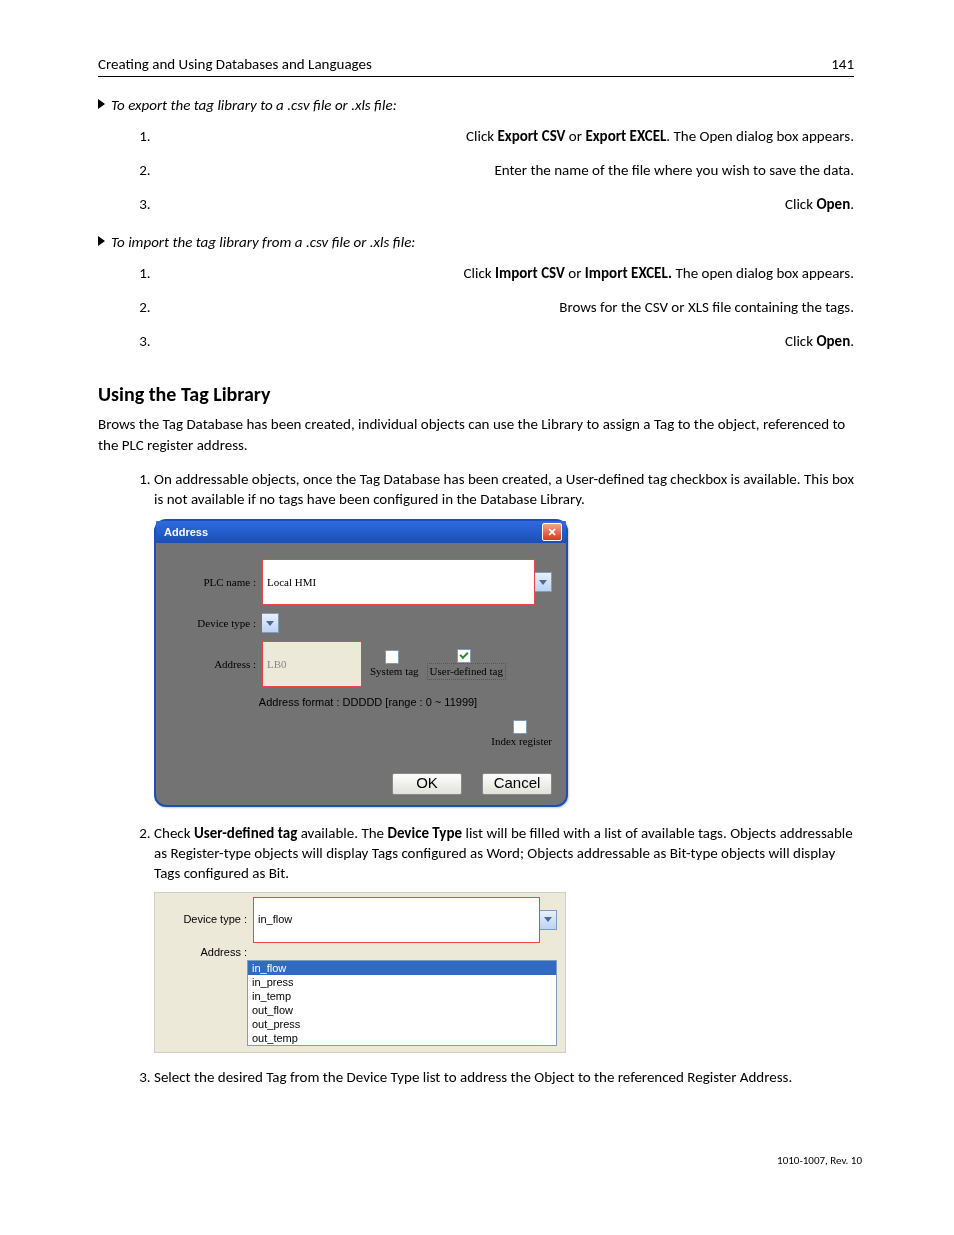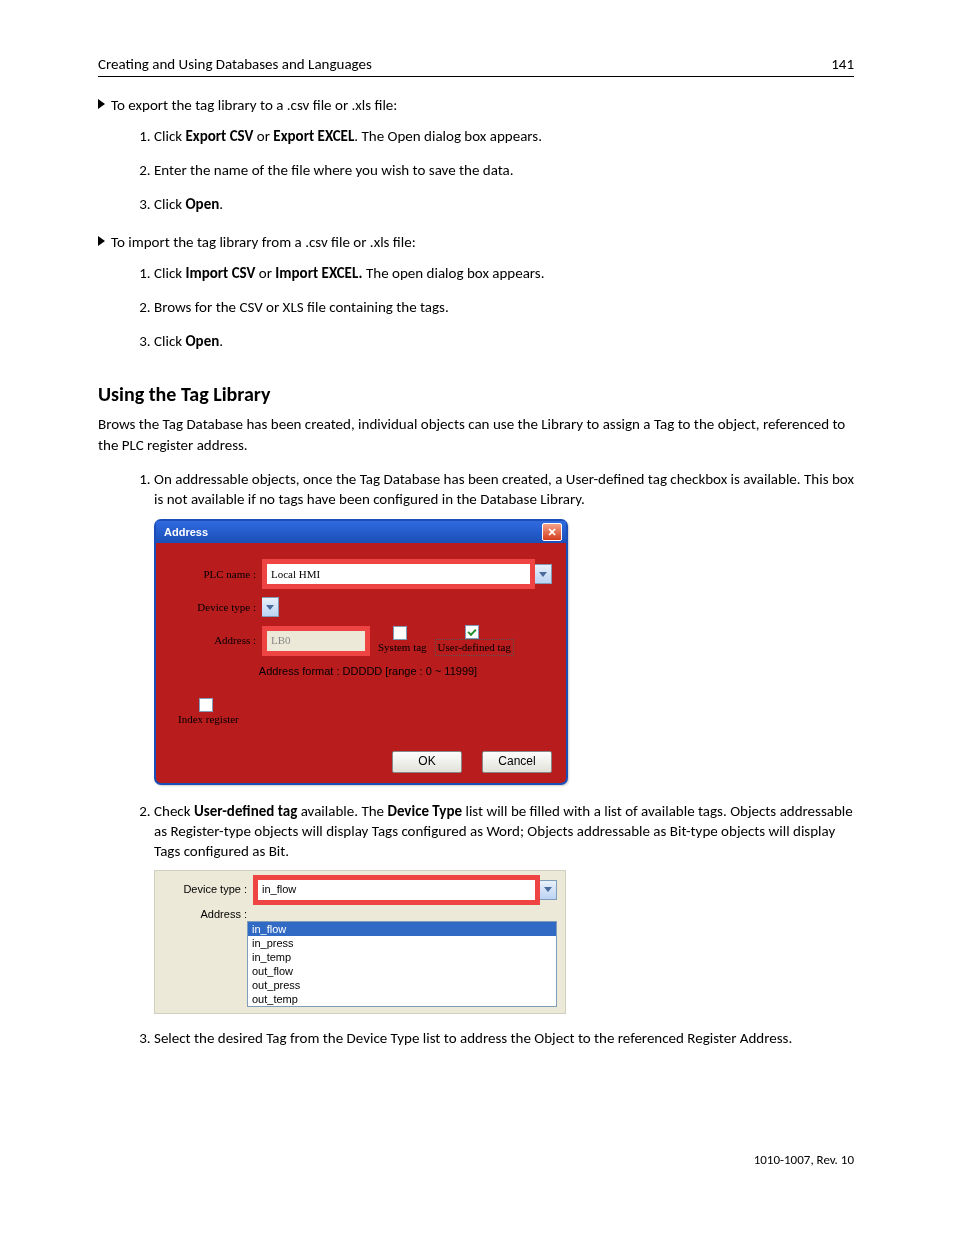--- a/index.html
+++ b/index.html
@@ -6,74 +6,74 @@
   .page{
     width:952px;height:1235px;
     box-sizing:border-box;
     padding:54px 98px 40px 98px;
     font-family:Calibri,"Segoe UI",Arial,sans-serif;
     font-size:15px;color:#000;line-height:1.35;
     position:relative;
   }
   .hdr{display:flex;justify-content:space-between;border-bottom:1px solid #000;padding-bottom:2px;}
   .hdr span{text-decoration:none;}
-  .sub-heading{margin:18px 0 10px 0;}
+  .sub-heading{font-style:italic;margin:18px 0 10px 0;}
   .tri{display:inline-block;width:0;height:0;border-top:5px solid transparent;border-bottom:5px solid transparent;border-left:7px solid #000;margin-right:6px;vertical-align:1px;}
-  ol.steps{margin:0 0 14px 56px;padding:0;}
+  ol.steps{margin:0 0 14px 56px;padding:0;text-align:right;}
   ol.steps li{margin:0 0 14px 0;}
   .b{font-weight:700;}
   h2.sec{font-size:20px;font-weight:700;margin:30px 0 6px 0;}
   p.body{margin:0 0 14px 0;}
   ol.steps2{margin:0 0 0 56px;padding:0;}
   ol.steps2 > li{margin:0 0 14px 0;}
 
   
   .dlg{
-    width:410px;border:2px solid #1b4fb7;border-radius:7px;
-    margin:10px 0 16px 0;background:#b91c1c;
+    width:410px;border:2px solid #1b4fb7;border-radius:12px;
+    margin:10px 0 16px 0;background:#737373;
     font-family:Tahoma,Arial,sans-serif;font-size:11px;color:#000;
     box-shadow:1px 1px 2px rgba(0,0,0,.2);
   }
   .dlg-title{
     height:22px;line-height:22px;padding:0 4px 0 8px;color:#fff;font-weight:700;
     background:linear-gradient(#2f6ae0,#1b4fb7);
     display:flex;justify-content:space-between;align-items:center;
     border-top-left-radius:1px;border-top-right-radius:1px;
   }
   .dlg-close{
     width:18px;height:16px;background:linear-gradient(#f5a48b,#d43b1b);
     border:1px solid #fff;border-radius:2px;display:flex;align-items:center;justify-content:center;
     color:#fff;font-weight:700;font-size:11px;line-height:1;
   }
   .dlg-body{padding:16px 14px 8px 14px;}
   .frow{display:flex;align-items:center;margin-bottom:8px;font-family:Liberation Serif, serif;}
   .flab{width:86px;text-align:right;padding-right:6px;color:#000;}
-  .inp{flex:1;height:18px;border:5px solid #ef4444;background:#fff;padding:1px 4px;display:flex;align-items:center;}
+  .inp{flex:1;height:18px;border:1px solid #ef4444;background:#fff;padding:13px 4px;display:flex;align-items:center;}
   .dd-btn{width:16px;height:18px;border:1px solid #7f9db9;border-left:none;background:linear-gradient(#e8f0fb,#bcd3f3);display:flex;align-items:center;justify-content:center;}
   .dd-btn::after{content:"";border-left:4px solid transparent;border-right:4px solid transparent;border-top:5px solid #4a6a9c;}
   .inp.disabled{background:#ece9d8;color:#888;}
   .cbwrap{display:flex;align-items:center;margin-left:8px;flex-direction:column;}
   .cb{width:12px;height:12px;border:1px solid #7f9db9;background:#fff;margin-right:4px;display:flex;align-items:center;justify-content:center;}
   .cb.checked::after{content:"";width:6px;height:3px;border-left:2px solid #2a8a2a;border-bottom:2px solid #2a8a2a;transform:rotate(-45deg);margin-top:-2px;}
   .dotbox{border:1px dotted #555;padding:0 2px;}
   .fmt{margin:2px 0 8px 14px;color:#000;text-align:center;}
   .dlg-foot{padding:8px 14px 10px 14px;display:flex;justify-content:flex-end;gap:20px;border-top:0;}
-  .btn{width:68px;height:20px;border:1px solid #888;background:linear-gradient(#fdfdfd,#e2e2da);border-radius:2px;text-align:center;line-height:18px;font-size:12px;}
+  .btn{width:68px;height:20px;border:1px solid #888;background:linear-gradient(#fdfdfd,#e2e2da);border-radius:2px;text-align:center;line-height:18px;font-size:15px;}
 
   
   .list-dlg{
     width:410px;margin:8px 0 14px 0;background:#ece9d8;
     font-family:Tahoma,Arial,sans-serif;font-size:11px;border:1px solid #d0d0c0;
   }
   .list-row{display:flex;align-items:center;padding:4px 8px 0 8px;}
   .list-body{margin:0 8px 6px 92px;border:1px solid #7f9db9;background:#fff;}
   .opt{padding:0 4px;line-height:14px;}
   .opt.sel{background:#316ac5;color:#fff;}
 
-  .footer{position:absolute;bottom:66px;right:98px;font-size:13px;}
+  .footer{position:absolute;bottom:66px;right:90px;font-size:11px;}
 </style>
 </head>
 <body>
 
 <div class="page">
 
   <div class="hdr">
     <span>Creating and Using Databases and Languages</span>
     <span>141</span>
   </div>
@@ -129,21 +129,21 @@
             <div class="cbwrap">
                 <div class="cb"></div>
                 <span>System tag</span>
               </div>
             <div class="cbwrap">
                 <div class="cb checked"></div>
                 <span class="dotbox">User-defined tag</span>
               </div>
           </div>
           <div class="fmt">Address format : DDDDD [range : 0 ~ 11999]</div>
-          <div class="frow" style="justify-content:flex-start;margin-top:19px;">
+          <div class="frow" style="justify-content:flex-end;margin-top:10px;">
             <div class="cbwrap">
                 <div class="cb"></div>
                 <span>Index register</span>
               </div>
           </div>
         </div>
         <div class="dlg-foot">
           <div class="btn">OK</div>
           <div class="btn">Cancel</div>
         </div>

